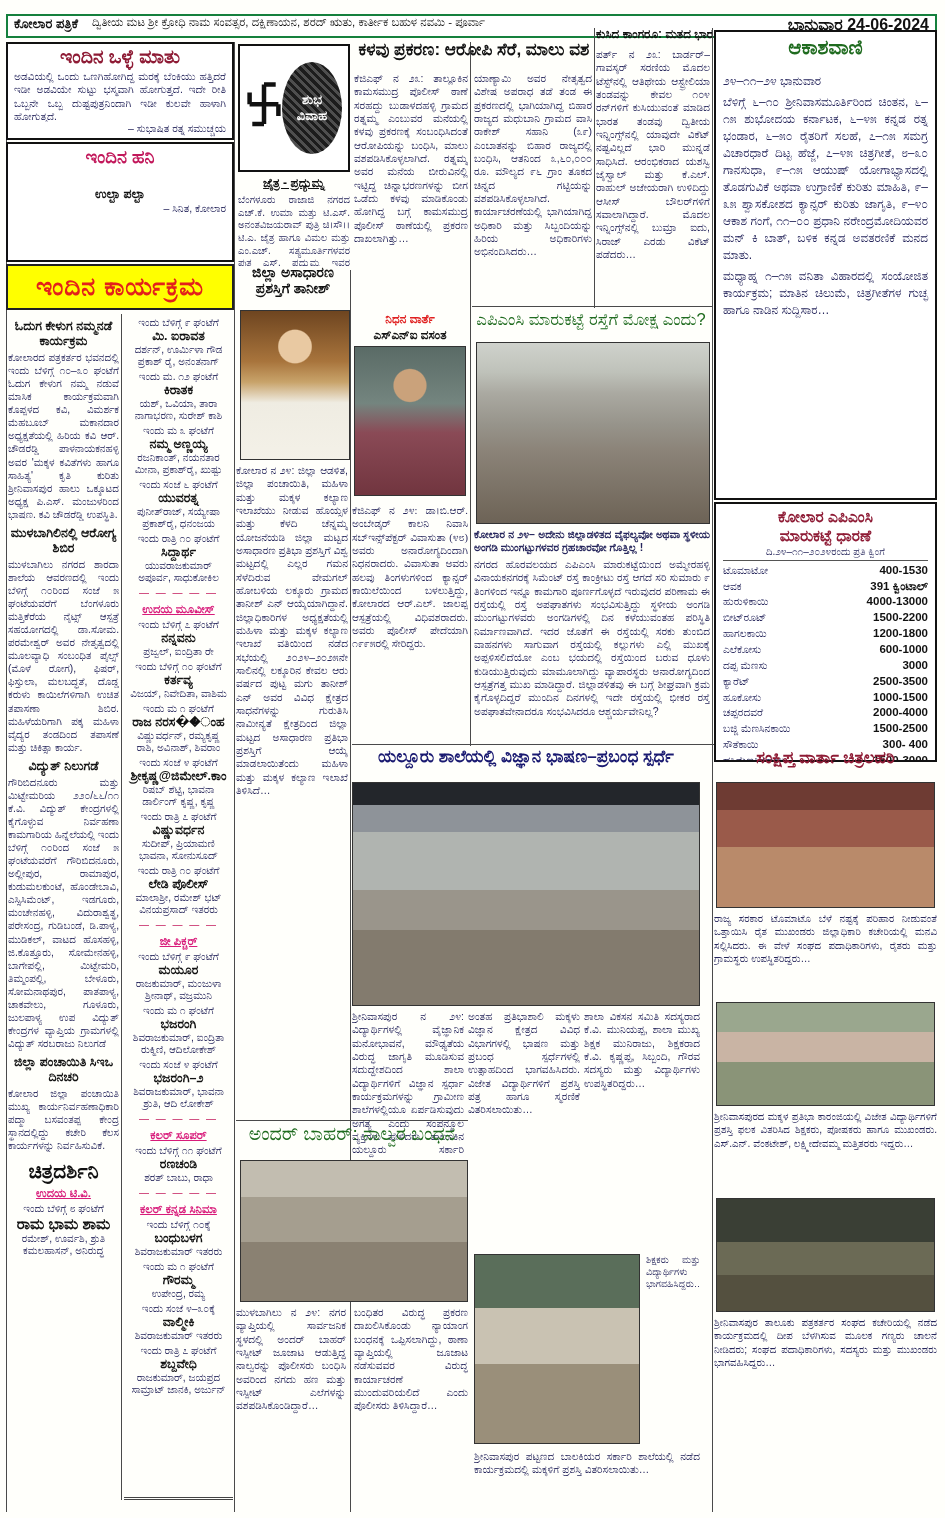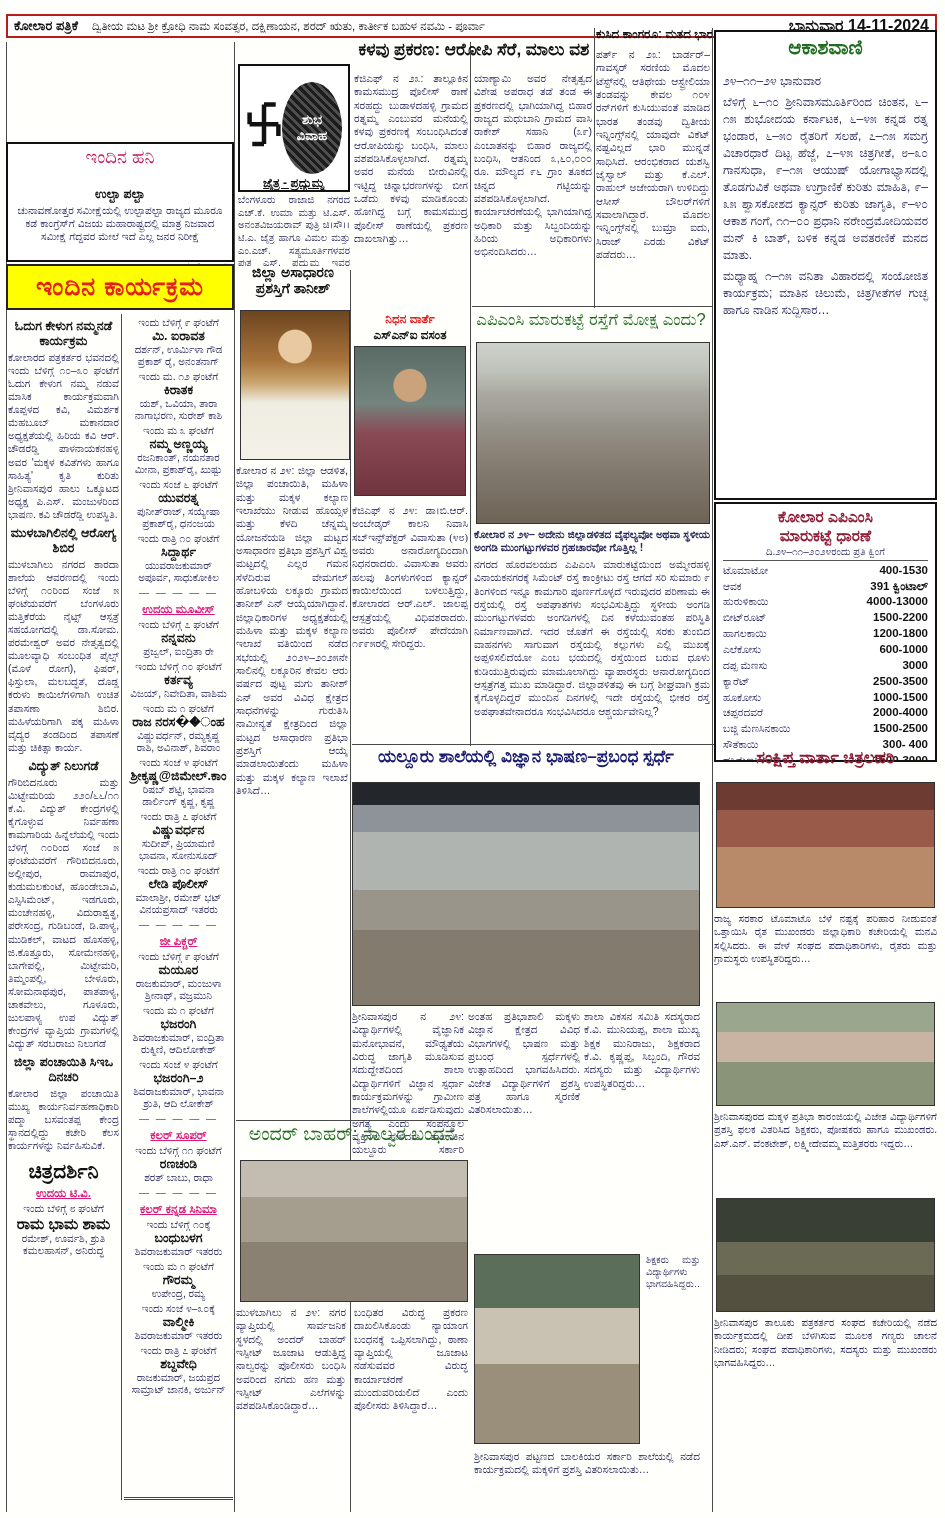--- a/index.html
+++ b/index.html
@@ -5,28 +5,28 @@
   html,body{margin:0;padding:0;background:#e8e8e4;}
   #page{position:relative;width:945px;height:1518px;background:#fffffb;margin:0 auto;
         font-family:"Liberation Sans","DejaVu Sans",sans-serif;color:#222;overflow:hidden;}
   .abs{position:absolute;box-sizing:border-box;}
   .txt{overflow:hidden;text-align:justify;font-size:10.5px;line-height:1.27;color:#26265c;}
   .cen{text-align:center;}
   .b{font-weight:bold;}
   .vr{position:absolute;width:1px;background:#4a4a4a;}
   .hrule{position:absolute;height:1px;background:#4a4a4a;}
   
-  #masthead{border:2px solid #b91c1c;display:flex;align-items:center;padding:0 6px;gap:14px;background:#fff;}
+  #masthead{border:2px solid #15803d;display:flex;padding:0 6px;gap:14px;background:#fff;}
   #mh-name{font-size:13px;font-weight:bold;color:#111;white-space:nowrap;}
   #mh-almanac{font-size:11.5px;color:#111;flex:1;white-space:nowrap;overflow:hidden;}
   #mh-date{font-size:16px;font-weight:bold;color:#111;white-space:nowrap;}
   
   .boxed{border:2px solid #111;background:#fff;padding:3px 6px;}
   .gw-title{font-size:19px;font-weight:bold;color:#8e1b35;text-align:center;line-height:1.1;}
-  .hani-title{font-size:18px;font-weight:normal;color:#c2185b;text-align:center;line-height:1.15;}
+  .hani-title{font-size:18px;font-weight:bold;color:#c2185b;text-align:center;line-height:1.15;}
   .hani-sub{font-size:12.5px;font-weight:bold;color:#111;text-align:center;margin-top:19px;}
   .attr{text-align:right;font-size:10.5px;color:#26265c;}
   #banner{background:#ffff00;border:2px solid #222;color:#e3201b;font-weight:bold;font-size:25px;
           display:flex;align-items:center;justify-content:center;letter-spacing:1px;}
   
   .ev-t{font-size:12.5px;font-weight:bold;color:#111;text-align:center;margin:5px 0 2px;line-height:1.2;}
   .ev-b{font-size:10.3px;line-height:1.27;text-align:justify;color:#26265c;}
   .cd-head{font-size:20px;font-weight:bold;color:#111;text-align:center;margin-top:8px;}
   .chan{color:#d81b7a;font-weight:bold;text-decoration:underline;text-align:center;font-size:11.5px;margin:4px 0 2px;}
   .tv-time{text-align:center;font-size:10.3px;color:#26265c;margin-top:3px;}
@@ -73,39 +73,43 @@
   .cap{font-size:10.2px;line-height:1.3;text-align:justify;color:#26265c;overflow:hidden;}
 </style>
 </head>
 <body>
 
 <div id="page">
 
   <div id="masthead" class="abs" style="left:6px;top:14px;width:931px;height:24px;">
     <span id="mh-name">ಕೋಲಾರ ಪತ್ರಿಕೆ</span>
     <span id="mh-almanac">ದ್ವಿತೀಯ ಮಟ  ಶ್ರೀ ಕ್ರೋಧಿ ನಾಮ ಸಂವತ್ಸರ, ದಕ್ಷಿಣಾಯನ, ಶರದ್ ಋತು, ಕಾರ್ತೀಕ ಬಹುಳ ನವಮಿ - ಪೂರ್ವಾ</span>
-    <span id="mh-date">ಭಾನುವಾರ 14-11-2024</span>
+    <span id="mh-date">ಭಾನುವಾರ 24-06-2024</span>
   </div>
 
   <div class="vr" style="left:6px;top:42px;height:1470px;"></div>
   <div class="vr" style="left:234px;top:42px;height:1470px;"></div>
   <div class="vr" style="left:121px;top:314px;height:1186px;"></div>
   <div class="vr" style="left:350px;top:270px;height:1242px;"></div>
   <div class="vr" style="left:470px;top:42px;height:704px;"></div>
   <div class="vr" style="left:594px;top:28px;height:280px;"></div>
   <div class="vr" style="left:712px;top:28px;height:1484px;"></div>
   <div class="hrule" style="left:472px;top:306px;width:240px;"></div>
   <div class="hrule" style="left:352px;top:744px;width:585px;"></div>
   <div class="hrule" style="left:236px;top:1120px;width:232px;"></div>
 
+  <div class="abs boxed" style="left:6px;top:42px;width:228px;height:98px;">
+    <div class="gw-title">ಇಂದಿನ ಒಳ್ಳೆ ಮಾತು</div>
+    <div class="txt" style="height:52px;margin-top:2px;">ಅಡವಿಯಲ್ಲಿ ಒಂದು ಒಣಗಿಹೋಗಿದ್ದ ಮರಕ್ಕೆ ಬೆಂಕಿಯು ಹತ್ತಿದರೆ ಇಡೀ ಅಡವಿಯೇ ಸುಟ್ಟು ಭಸ್ಮವಾಗಿ ಹೋಗುತ್ತದೆ. ಇದೇ ರೀತಿ ಒಬ್ಬನೇ ಒಬ್ಬ ದುಷ್ಟಪುತ್ರನಿಂದಾಗಿ ಇಡೀ ಕುಲವೇ ಹಾಳಾಗಿ ಹೋಗುತ್ತದೆ.</div>
+    <div class="attr">– ಸುಭಾಷಿತ ರತ್ನ ಸಮುಚ್ಚಯ</div>
+  </div>
 
   <div class="abs boxed" style="left:6px;top:142px;width:228px;height:120px;">
     <div class="hani-title">ಇಂದಿನ ಹನಿ</div>
     <div class="hani-sub">ಉಲ್ಟಾ ಪಲ್ಟಾ</div>
-    <div class="txt cen" style="height:56px;margin-top:2px;text-align:center;">ಚುನಾವಣೋತ್ತರ ಸಮೀಕ್ಷೆಯಲ್ಲಿ ಉಲ್ಟಾಪಲ್ಟಾ ರಾಜ್ಯದ ಮೂರೂ ಕಡೆ ಕಾಂಗ್ರೆಸ್‌ಗೆ ವಿಜಯ ಮಹಾರಾಷ್ಟ್ರದಲ್ಲಿ ಮಾತ್ರ ನಿಜವಾದ ಸಮೀಕ್ಷೆ ಗೆದ್ದವರ ಮೇಲೆ ಇದೆ ಎಲ್ಲ ಜನರ ನಿರೀಕ್ಷೆ</div>
     <div class="attr">– ಸಿನಿತ, ಕೋಲಾರ</div>
   </div>
 
   <div id="banner" class="abs" style="left:6px;top:264px;width:228px;height:46px;">ಇಂದಿನ ಕಾರ್ಯಕ್ರಮ</div>
 
   <div class="abs" style="left:8px;top:314px;width:111px;height:1196px;overflow:hidden;">
     <div id="events">
         <div class="ev-t">ಓದುಗ ಕೇಳುಗ ನಮ್ಮನಡೆ ಕಾರ್ಯಕ್ರಮ</div>
         <div class="ev-b">ಕೋಲಾರದ ಪತ್ರಕರ್ತರ ಭವನದಲ್ಲಿ ಇಂದು ಬೆಳಿಗ್ಗೆ ೧೦–೩೦ ಘಂಟೆಗೆ ಓದುಗ ಕೇಳುಗ ನಮ್ಮ ನಡುವೆ ಮಾಸಿಕ ಕಾರ್ಯಕ್ರಮವಾಗಿ ಕೊಪ್ಪಳದ ಕವಿ, ವಿಮರ್ಶಕ ಮೆಹಬೂಬ್ ಮಕಾನದಾರ ಅಧ್ಯಕ್ಷತೆಯಲ್ಲಿ ಹಿರಿಯ ಕವಿ ಆರ್. ಚೌಡರೆಡ್ಡಿ ಪಾಳನಾಯಕನಹಳ್ಳಿ ಅವರ 'ಮಕ್ಕಳ ಕವಿತೆಗಳು ಹಾಗೂ ಸಾಹಿತ್ಯ' ಕೃತಿ ಕುರಿತು ಶ್ರೀನಿವಾಸಪುರ ಹಾಲು ಒಕ್ಕೂಟದ ಅಧ್ಯಕ್ಷ ಪಿ.ಎಸ್. ಮಂಜುಳರಿಂದ ಭಾಷಣ. ಕವಿ ಚೌಡರೆಡ್ಡಿ ಉಪಸ್ಥಿತಿ.</div>
         <div class="ev-t">ಮುಳಬಾಗಿಲಿನಲ್ಲಿ ಆರೋಗ್ಯ ಶಿಬಿರ</div>
@@ -196,21 +200,21 @@
       <div class="tv-cast">ಉಪೇಂದ್ರ, ರಮ್ಯ</div>
       <div class="tv-time">ಇಂದು ಸಂಜೆ ೪–೩೦ಕ್ಕೆ</div>
       <div class="tv-title">ವಾಲ್ಮೀಕಿ</div>
       <div class="tv-cast">ಶಿವರಾಜಕುಮಾರ್ ಇತರರು</div>
       <div class="tv-time">ಇಂದು ರಾತ್ರಿ ೭ ಘಂಟೆಗೆ</div>
       <div class="tv-title">ಶಬ್ದವೇಧಿ</div>
       <div class="tv-cast">ರಾಜಕುಮಾರ್, ಜಯಪ್ರದ</div>
       <div class="tv-cast">ಸಾಮ್ರಾಟ್ ಜಾನಕಿ, ಅರ್ಜುನ್</div>
     </div>
 
-  <div id="wed-box" class="abs" style="left:238px;top:44px;width:112px;height:128px;margin-top:20px;">
+  <div id="wed-box" class="abs" style="left:238px;top:44px;width:112px;height:128px;">
     <span>
       <svg width="36" height="56" viewBox="0 0 40 60">
           <path d="M20 6 V50 M4 28 H36 M20 6 H33 M36 28 V41 M20 50 H7 M4 28 V15" stroke="#111" stroke-width="5" fill="none"></path>
         </svg>
     </span>
     <span id="wed-oval">
       <span>ಶುಭ</span>
       <span>ವಿವಾಹ</span>
     </span>
   </div>

